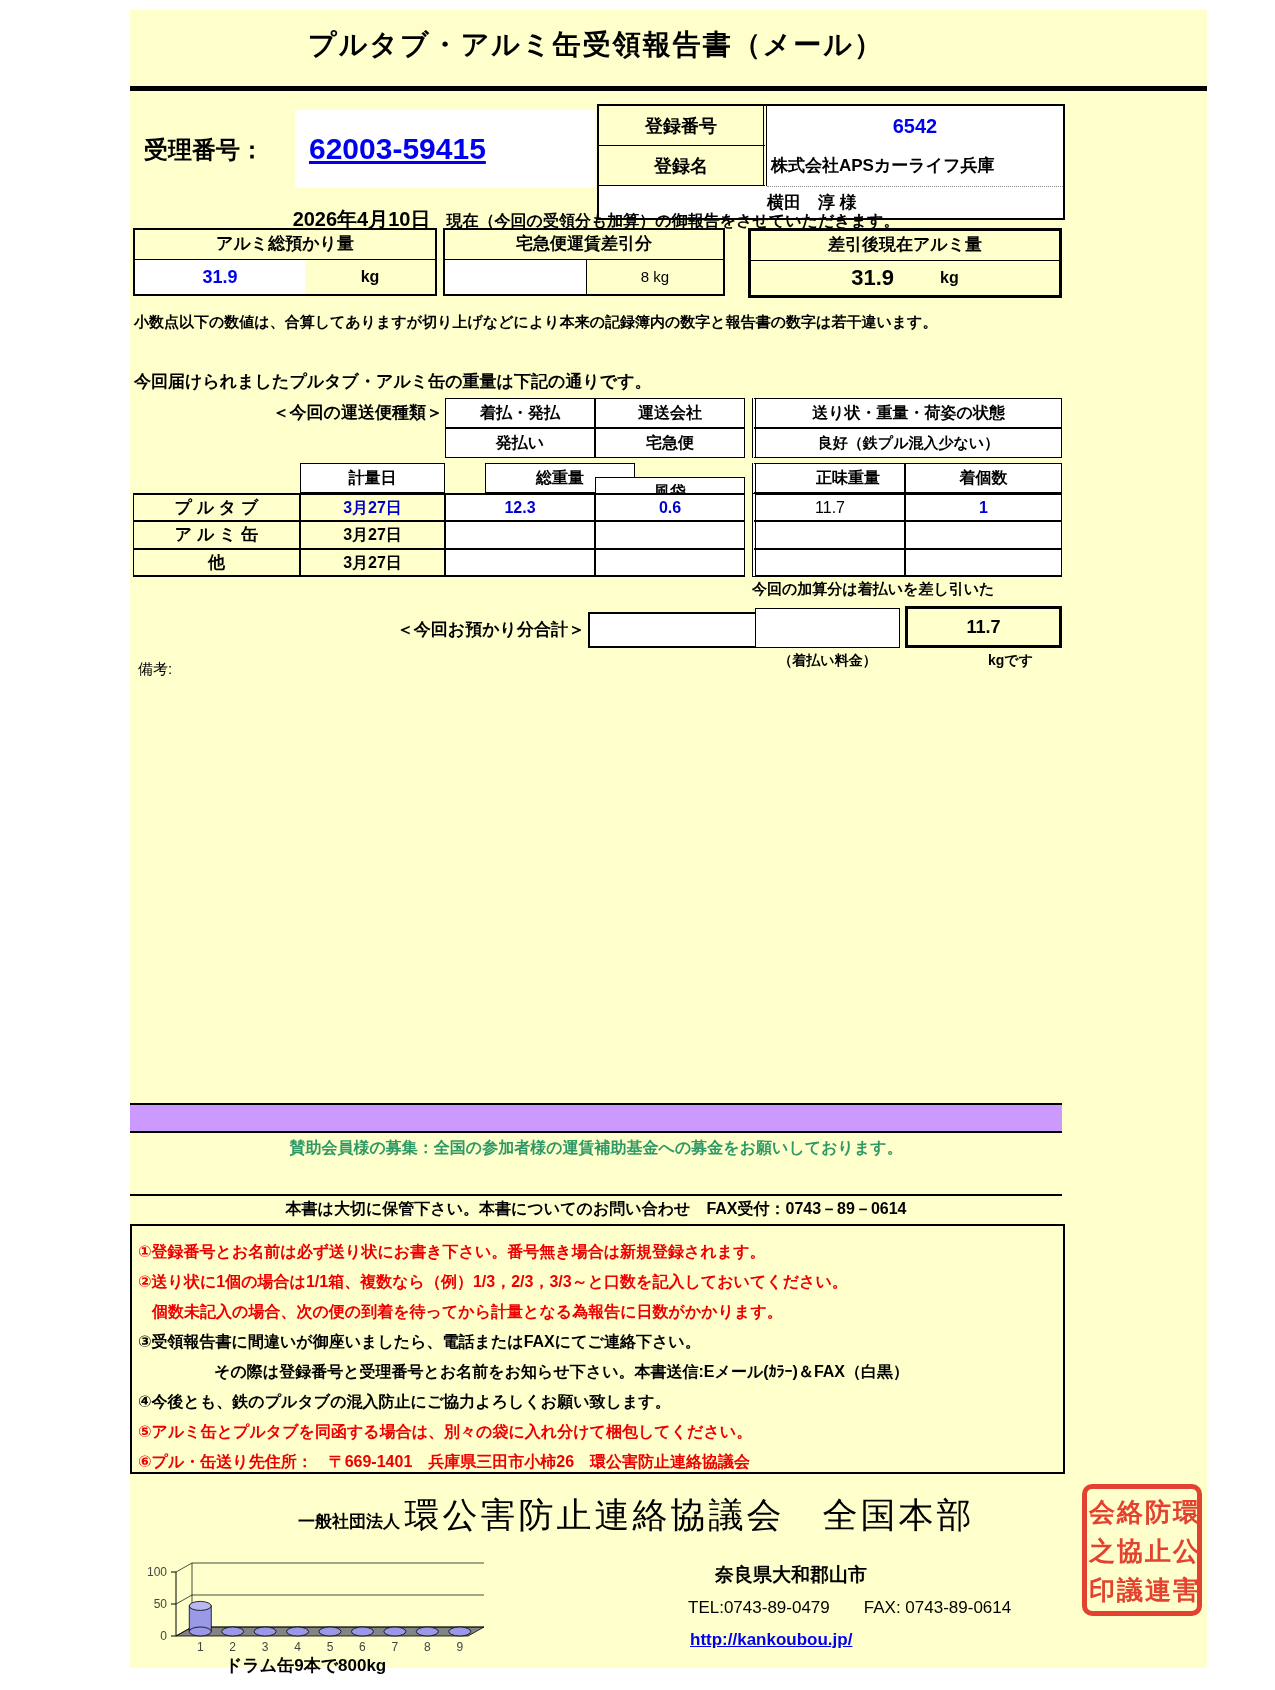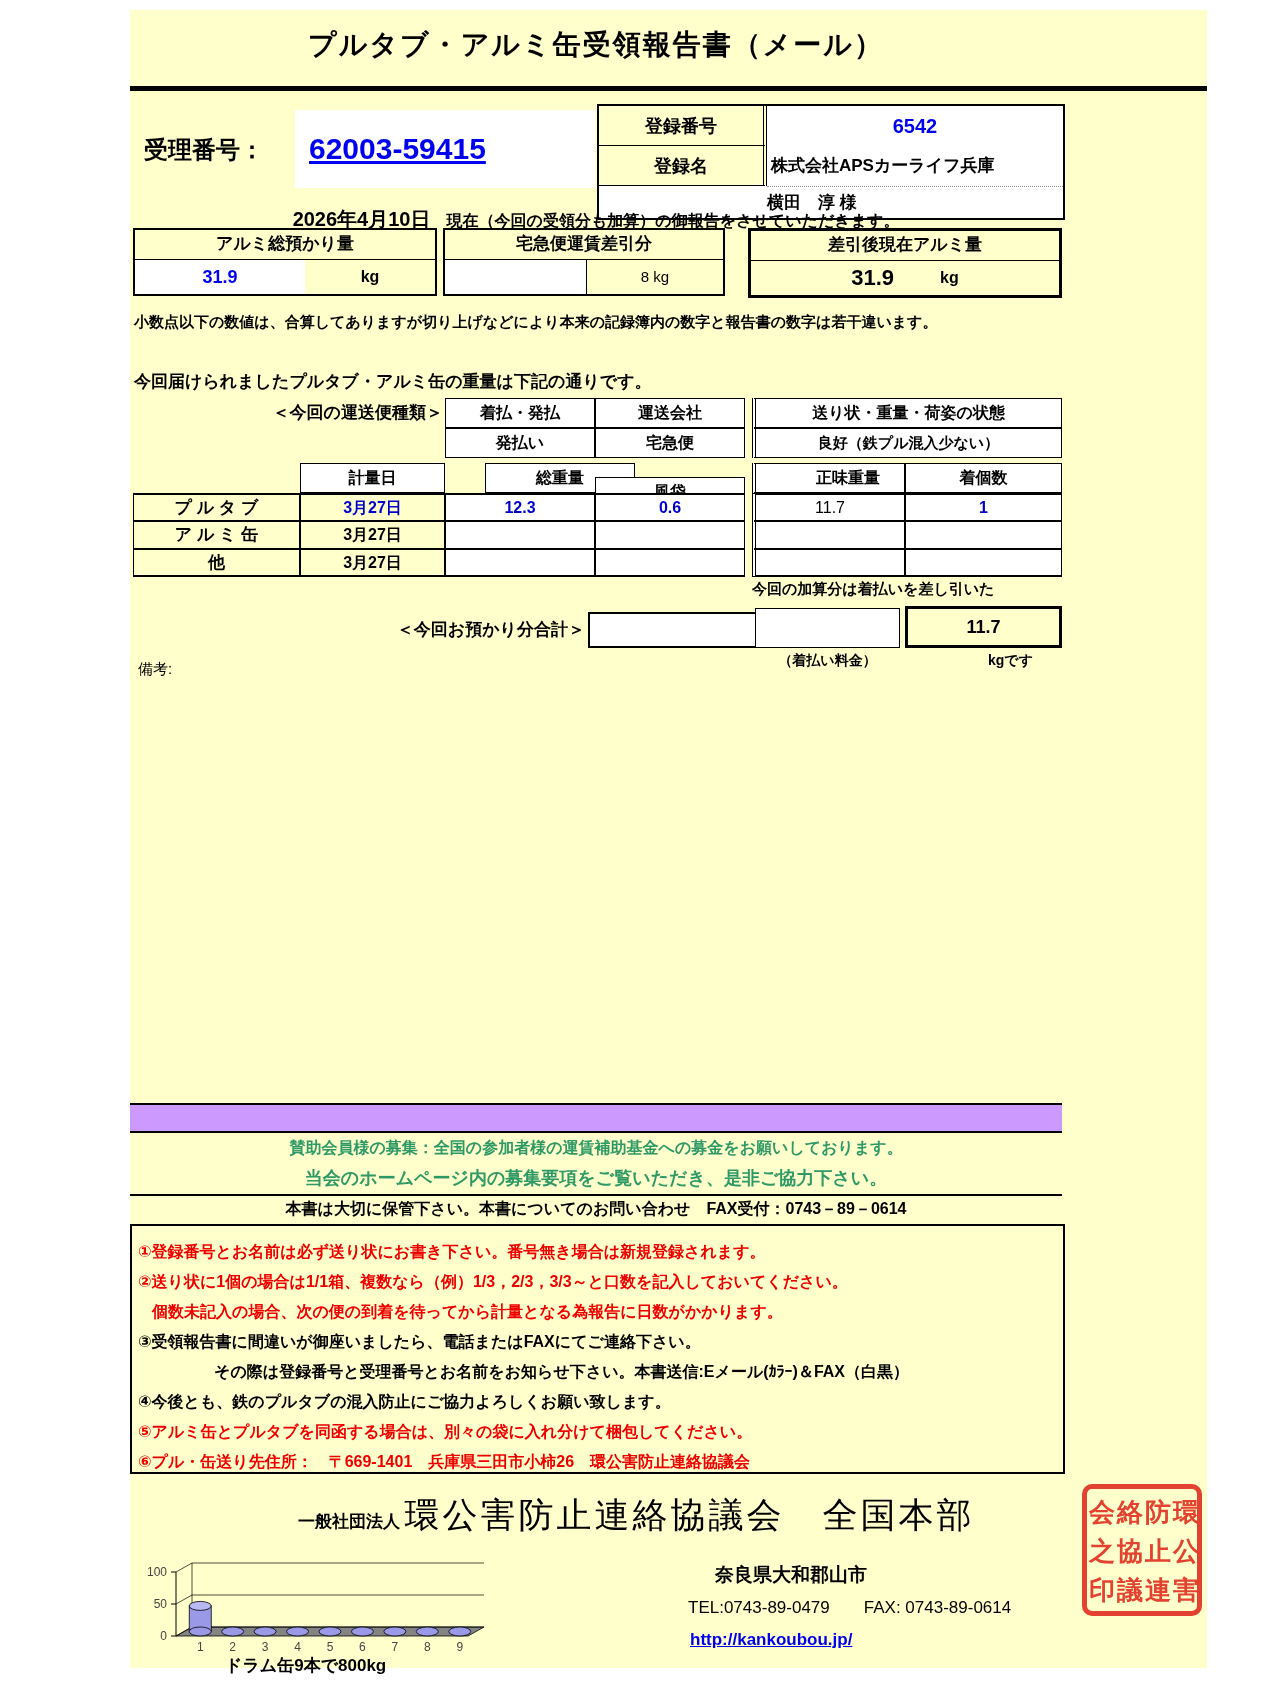--- a/index.html
+++ b/index.html
@@ -195,21 +195,20 @@
     <div class="abs subtotal-unit">kg</div>
     <div class="abs collect-box"></div>
     <div class="abs addition-box">11.7</div>
     <div class="abs collect-label">（着払い料金）</div>
     <div class="abs kg-suffix">kgです</div>
     <div class="abs remarks">備考:</div>
 
 
     <div class="abs purple"></div>
     <div class="abs donation1">賛助会員様の募集：全国の参加者様の運賃補助基金への募金をお願いしております。</div>
-    <div class="abs donation2">当会のホームページ内の募集要項をご覧いただき、是非ご協力下さい。</div>
     <div class="abs sep"></div>
     <div class="abs keepnote">本書は大切に保管下さい。本書についてのお問い合わせ　FAX受付：0743－89－0614</div>
 
     <div class="abs instbox">
       <div class="red">①登録番号とお名前は必ず送り状にお書き下さい。番号無き場合は新規登録されます。</div>
       <div class="red">②送り状に1個の場合は1/1箱、複数なら（例）1/3，2/3，3/3～と口数を記入しておいてください。</div>
       <div class="red ind1">個数未記入の場合、次の便の到着を待ってから計量となる為報告に日数がかかります。</div>
       <div>③受領報告書に間違いが御座いましたら、電話またはFAXにてご連絡下さい。</div>
       <div class="ind2">その際は登録番号と受理番号とお名前をお知らせ下さい。本書送信:Eメール(ｶﾗｰ)＆FAX（白黒）</div>
       <div>④今後とも、鉄のプルタブの混入防止にご協力よろしくお願い致します。</div>

